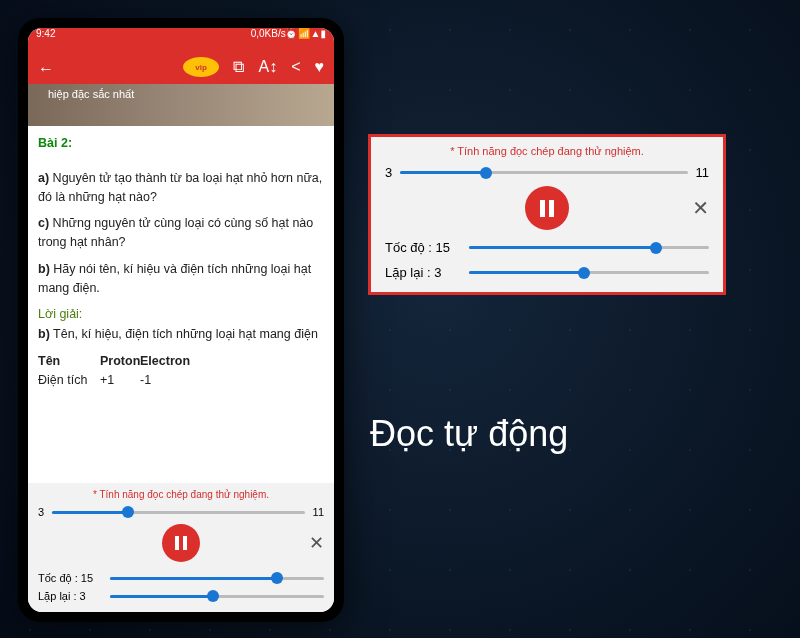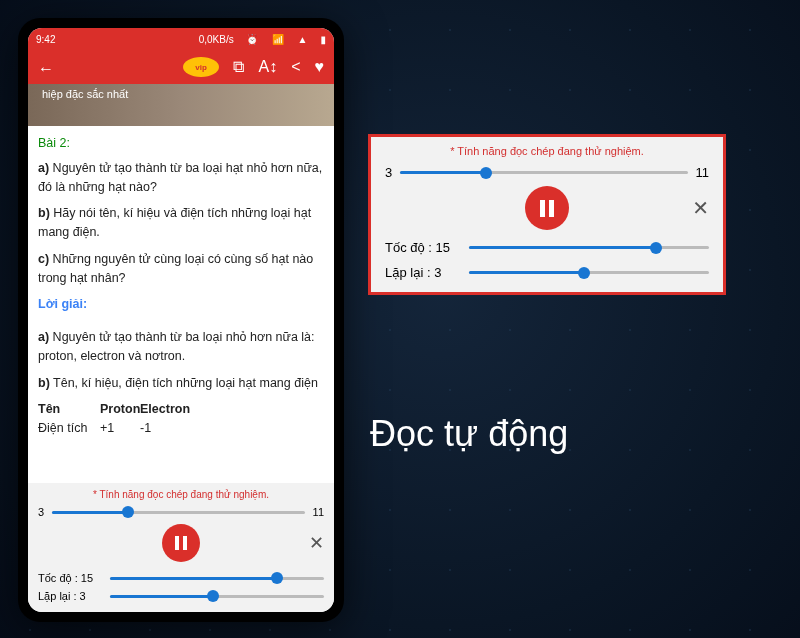--- a/index.html
+++ b/index.html
@@ -1,29 +1,29 @@
 <!DOCTYPE html>
 <html><head>
 <meta charset="utf-8">
 <style>
 *{margin:0;padding:0;box-sizing:border-box;font-family:Arial,sans-serif}
 body{width:800px;height:638px;background:radial-gradient(circle at 55% 45%,#14253a 0%,#0a1625 60%,#050c18 100%);position:relative;overflow:hidden}
 .dots{position:absolute;inset:0;background-image:radial-gradient(circle,#2a4a6a 1px,transparent 1px);background-size:60px 60px;opacity:.3}
 .phone{position:absolute;left:18px;top:18px;width:326px;height:604px;background:#000;border-radius:22px;padding:10px;box-shadow:0 8px 40px rgba(0,0,0,.6)}
 .phone-inner{width:100%;height:100%;background:#fff;border-radius:14px;overflow:hidden;display:flex;flex-direction:column}
-.status-bar{height:22px;background:#da2f2a;color:#fff;display:flex;align-items:center;justify-content:space-between;padding:0 8px;font-size:10px}
-.status-right{display:flex;gap:13px;align-items:center}
+.status-bar{height:22px;background:#da2f2a;color:#fff;display:flex;align-items:flex-start;justify-content:space-between;padding:0 8px;font-size:10px}
+.status-right{display:flex;gap:0;align-items:center}
 .app-bar{height:34px;background:#da2f2a;display:flex;align-items:center;padding:0 10px;gap:14px}
 .app-bar-spacer{flex:1}
 .ico{color:#fff;font-size:16px;display:flex;align-items:center;justify-content:center}
 .vip{width:36px;height:20px;background:#ffc107;border-radius:50%;color:#d32f2f;font-size:8px;font-weight:bold;display:flex;align-items:center;justify-content:center}
-.banner{height:42px;background:linear-gradient(90deg,#7a6858 0%,#9a8878 50%,#b8a890 100%);color:#fff;padding:4px 14px;font-size:11px}
+.banner{height:42px;background:linear-gradient(90deg,#7a6858 0%,#9a8878 50%,#b8a890 100%);color:#fff;padding:4px 20px;font-size:11px}
 .content{flex:1;padding:8px 10px;overflow:hidden;font-size:12.5px;line-height:1.5;color:#222}
-.content .bai{color:#0a8a0a;font-weight:normal;margin-bottom:6px}
-.content .loigiai{color:#3b82f6;font-weight:bold;margin:8px 0 14px}
+.content .bai{color:#0a8a0a;font-weight:bold;margin-bottom:16px}
+.content .loigiai{color:#4d7c0f;font-weight:normal;margin:8px 0 1px}
 .content p{margin-bottom:8px}
 .tbl{margin-top:4px}
 .tbl-row{display:flex}
 .tbl-row span:nth-child(1){width:62px}
 .tbl-row span:nth-child(2){width:40px}
 .tbl-row.hdr{font-weight:bold}
 .player{background:#f2f2f2;padding:6px 10px 10px;font-size:11px}
 .player .note{color:#d32f2f;text-align:center;font-size:10px;margin-bottom:6px}
 .player-row{display:flex;align-items:center;gap:8px;margin-bottom:6px}
 .slider{flex:1;height:3px;background:#bbb;position:relative;border-radius:2px}
@@ -71,24 +71,23 @@
    <span class="ico">A↕</span>
    <span class="ico">&lt;</span>
    <span class="ico">♥</span>
   </div>
   <div class="banner">
    <span>hiệp đặc sắc nhất</span>
   </div>
   <div class="content">
    <div class="bai">Bài 2:</div>
    <p><b>a)</b><span> Nguyên tử tạo thành từ ba loại hạt nhỏ hơn nữa, đó là những hạt nào?</span></p>
+   <p><b>c)</b><span> Những nguyên tử cùng loại có cùng số hạt nào trong hạt nhân?</span></p>
    <p><b>b)</b><span> Hãy nói tên, kí hiệu và điện tích những loại hạt mang điện.</span></p>
-   <p><b>c)</b><span> Những nguyên tử cùng loại có cùng số hạt nào trong hạt nhân?</span></p>
    <div class="loigiai">Lời giải:</div>
-   <p><b>a)</b><span> Nguyên tử tạo thành từ ba loại nhỏ hơn nữa là: proton, electron và nơtron.</span></p>
    <p><b>b)</b><span> Tên, kí hiệu, điện tích những loại hạt mang điện</span></p>
    <div class="tbl">
     <div class="tbl-row hdr">
             <span>Tên</span>
             <span>Proton</span>
             <span>Electron</span>
           </div>
     <div class="tbl-row">
             <span>Điện tích</span>
             <span>+1</span>

